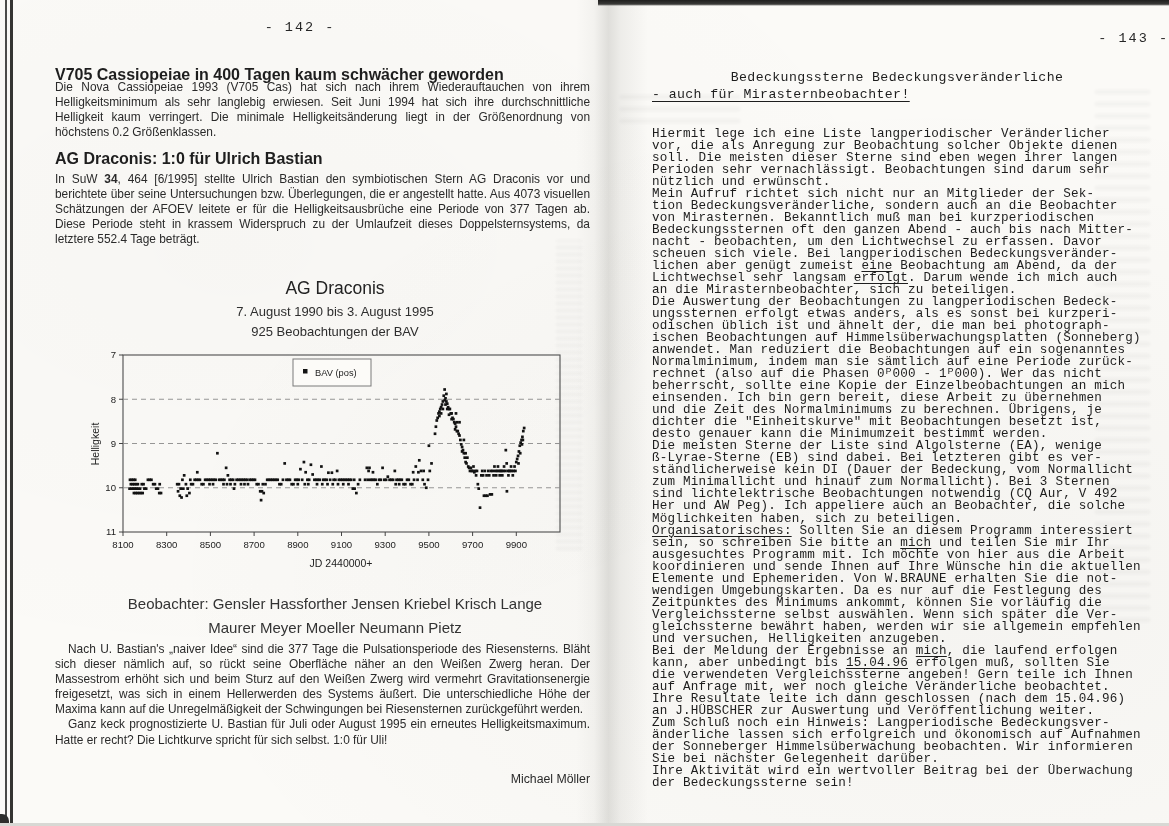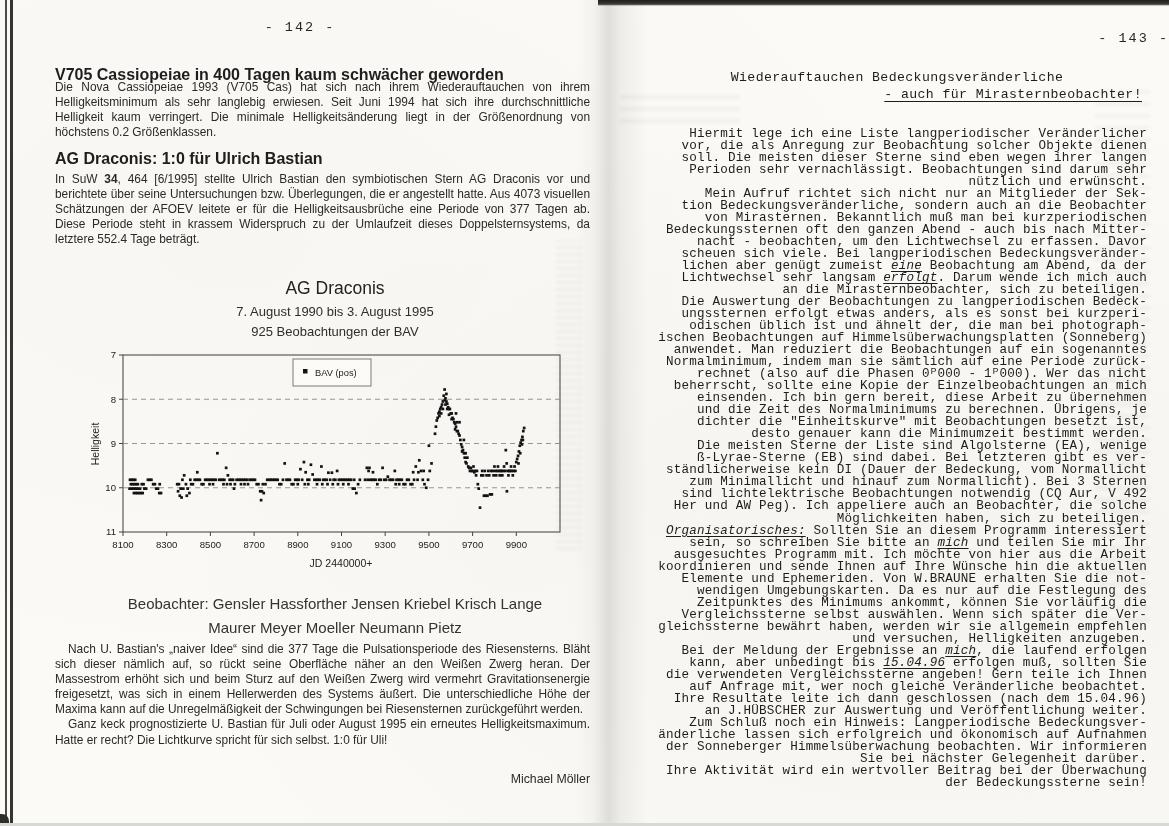--- a/index.html
+++ b/index.html
@@ -25,23 +25,23 @@
   .pagenum{font-family:"Liberation Mono","DejaVu Sans Mono",monospace;font-size:13.5px;color:#262626;letter-spacing:2px;}
   .headline{font-family:"Liberation Sans", sans-serif;font-weight:bold;font-size:16px;color:#1e1e1e;}
   .body-p{font-family:"Liberation Sans", sans-serif;font-size:11.9px;line-height:15.1px;text-align:justify;color:#2a2a2a;}
   .indent-p{text-indent:13px;margin:0;}
   .chart-title{font-family:"Liberation Sans", sans-serif;font-size:17.5px;color:#222;text-align:center;}
   .chart-sub{font-family:Liberation Sans, sans-serif;font-size:13px;color:#2e2e2e;text-align:center;}
   .observers{font-family:"Liberation Sans", sans-serif;font-size:15px;color:#333;text-align:center;}
   .signature{font-family:"Liberation Sans", sans-serif;font-size:12.3px;color:#2a2a2a;text-align:right;}
 
   
-  .tw{font-family:"Liberation Mono","DejaVu Sans Mono",monospace;color:#1d1d1d;text-align:right;}
+  .tw{font-family:"Liberation Mono","DejaVu Sans Mono",monospace;color:#1d1d1d;}
   .tw-title{font-size:13.2px;letter-spacing:0.4px;white-space:pre;}
-  .tw-title u, .tw-body u{text-decoration-thickness:1.1px;text-underline-offset:2px;font-style:italic;}
+  .tw-title u, .tw-body u{text-decoration-thickness:1.1px;text-underline-offset:2px;}
   .tw-body{font-size:12.6px;line-height:12.02px;white-space:pre;letter-spacing:0.2px;}
   .tw-line{height:12.02px;}
 </style>
 </head>
 <body>
 
 <div class="scan">
 
   <div class="page page-left">
 
@@ -452,21 +452,21 @@
       <p class="indent-p" style="margin-top:0;">Ganz keck prognostizierte U. Bastian für Juli oder August 1995 ein erneutes Helligkeitsmaximum. Hatte er recht? Die Lichtkurve spricht für sich selbst. 1:0 für Uli!</p>
     </div>
 
     <div class="abs signature" style="left:55px;top:772px;width:535px;">Michael Möller</div>
   </div>
 
   <div class="page page-right">
 
     <div class="abs pagenum" style="left:0;top:31px;width:569px;text-align:right;">- 143 -</div>
 
-    <div class="abs tw tw-title" style="left:52px;top:70px;width:490px;text-align:center;">Wiederauftauchen Bedeckungsveränderliche</div>
+    <div class="abs tw tw-title" style="left:52px;top:70px;width:490px;text-align:center;">Bedeckungssterne Bedeckungsveränderliche</div>
     <div class="abs tw tw-title" style="left:52px;top:87px;width:490px;text-decoration:underline;text-decoration-thickness:1.1px;text-underline-offset:2.5px;">- auch für Mirasternbeobachter!</div>
 
     <div class="abs tw tw-body" style="left:52px;top:128px;width:495px;"><div class="tw-line">Hiermit lege ich eine Liste langperiodischer Veränderlicher</div><div class="tw-line">vor, die als Anregung zur Beobachtung solcher Objekte dienen</div><div class="tw-line">soll. Die meisten dieser Sterne sind eben wegen ihrer langen</div><div class="tw-line">Perioden sehr vernachlässigt. Beobachtungen sind darum sehr</div><div class="tw-line">nützlich und erwünscht.</div><div class="tw-line">Mein Aufruf richtet sich nicht nur an Mitglieder der Sek-</div><div class="tw-line">tion Bedeckungsveränderliche, sondern auch an die Beobachter</div><div class="tw-line">von Mirasternen. Bekanntlich muß man bei kurzperiodischen</div><div class="tw-line">Bedeckungssternen oft den ganzen Abend - auch bis nach Mitter-</div><div class="tw-line">nacht - beobachten, um den Lichtwechsel zu erfassen. Davor</div><div class="tw-line">scheuen sich viele. Bei langperiodischen Bedeckungsveränder-</div><div class="tw-line">lichen aber genügt zumeist <u>eine</u> Beobachtung am Abend, da der</div><div class="tw-line">Lichtwechsel sehr langsam <u>erfolgt</u>. Darum wende ich mich auch</div><div class="tw-line">an die Mirasternbeobachter, sich zu beteiligen.</div><div class="tw-line">Die Auswertung der Beobachtungen zu langperiodischen Bedeck-</div><div class="tw-line">ungssternen erfolgt etwas anders, als es sonst bei kurzperi-</div><div class="tw-line">odischen üblich ist und ähnelt der, die man bei photograph-</div><div class="tw-line">ischen Beobachtungen auf Himmelsüberwachungsplatten (Sonneberg)</div><div class="tw-line">anwendet. Man reduziert die Beobachtungen auf ein sogenanntes</div><div class="tw-line">Normalminimum, indem man sie sämtlich auf eine Periode zurück-</div><div class="tw-line">rechnet (also auf die Phasen 0ᴾ000 - 1ᴾ000). Wer das nicht</div><div class="tw-line">beherrscht, sollte eine Kopie der Einzelbeobachtungen an mich</div><div class="tw-line">einsenden. Ich bin gern bereit, diese Arbeit zu übernehmen</div><div class="tw-line">und die Zeit des Normalminimums zu berechnen. Übrigens, je</div><div class="tw-line">dichter die "Einheitskurve" mit Beobachtungen besetzt ist,</div><div class="tw-line">desto genauer kann die Minimumzeit bestimmt werden.</div><div class="tw-line">Die meisten Sterne der Liste sind Algolsterne (EA), wenige</div><div class="tw-line">ß-Lyrae-Sterne (EB) sind dabei. Bei letzteren gibt es ver-</div><div class="tw-line">ständlicherweise kein DI (Dauer der Bedeckung, vom Normallicht</div><div class="tw-line">zum Minimallicht und hinauf zum Normallicht). Bei 3 Sternen</div><div class="tw-line">sind lichtelektrische Beobachtungen notwendig (CQ Aur, V 492</div><div class="tw-line">Her und AW Peg). Ich appeliere auch an Beobachter, die solche</div><div class="tw-line">Möglichkeiten haben, sich zu beteiligen.</div><div class="tw-line"><u>Organisatorisches:</u> Sollten Sie an diesem Programm interessiert</div><div class="tw-line">sein, so schreiben Sie bitte an <u>mich</u> und teilen Sie mir Ihr</div><div class="tw-line">ausgesuchtes Programm mit. Ich möchte von hier aus die Arbeit</div><div class="tw-line">koordinieren und sende Ihnen auf Ihre Wünsche hin die aktuellen</div><div class="tw-line">Elemente und Ephemeriden. Von W.BRAUNE erhalten Sie die not-</div><div class="tw-line">wendigen Umgebungskarten. Da es nur auf die Festlegung des</div><div class="tw-line">Zeitpunktes des Minimums ankommt, können Sie vorläufig die</div><div class="tw-line">Vergleichssterne selbst auswählen. Wenn sich später die Ver-</div><div class="tw-line">gleichssterne bewährt haben, werden wir sie allgemein empfehlen</div><div class="tw-line">und versuchen, Helligkeiten anzugeben.</div><div class="tw-line">Bei der Meldung der Ergebnisse an <u>mich</u>, die laufend erfolgen</div><div class="tw-line">kann, aber unbedingt bis <u>15.04.96</u> erfolgen muß, sollten Sie</div><div class="tw-line">die verwendeten Vergleichssterne angeben! Gern teile ich Ihnen</div><div class="tw-line">auf Anfrage mit, wer noch gleiche Veränderliche beobachtet.</div><div class="tw-line">Ihre Resultate leite ich dann geschlossen (nach dem 15.04.96)</div><div class="tw-line">an J.HÜBSCHER zur Auswertung und Veröffentlichung weiter.</div><div class="tw-line">Zum Schluß noch ein Hinweis: Langperiodische Bedeckungsver-</div><div class="tw-line">änderliche lassen sich erfolgreich und ökonomisch auf Aufnahmen</div><div class="tw-line">der Sonneberger Himmelsüberwachung beobachten. Wir informieren</div><div class="tw-line">Sie bei nächster Gelegenheit darüber.</div><div class="tw-line">Ihre Aktivität wird ein wertvoller Beitrag bei der Überwachung</div><div class="tw-line">der Bedeckungssterne sein!</div></div>
   </div>
 
   <div class="gutter-shadow"></div>
   <div class="edge-line-outer"></div>
   <div class="edge-line-inner"></div>
   <div class="top-edge-strip"></div>
   <div class="corner-mark"></div>

